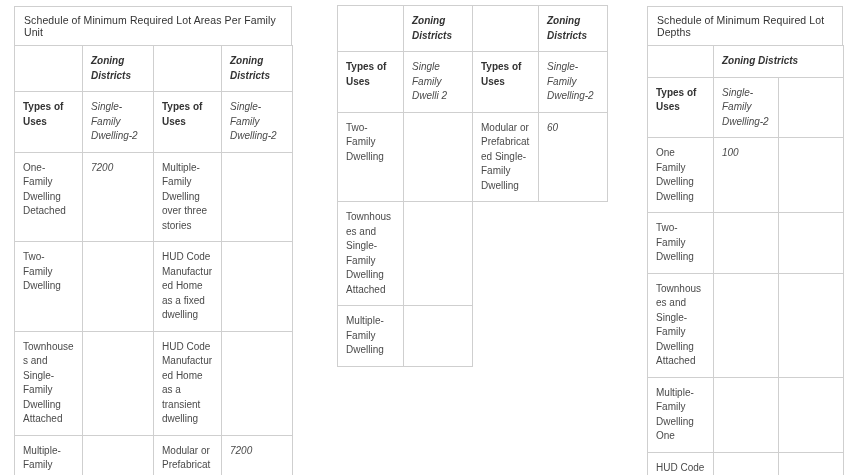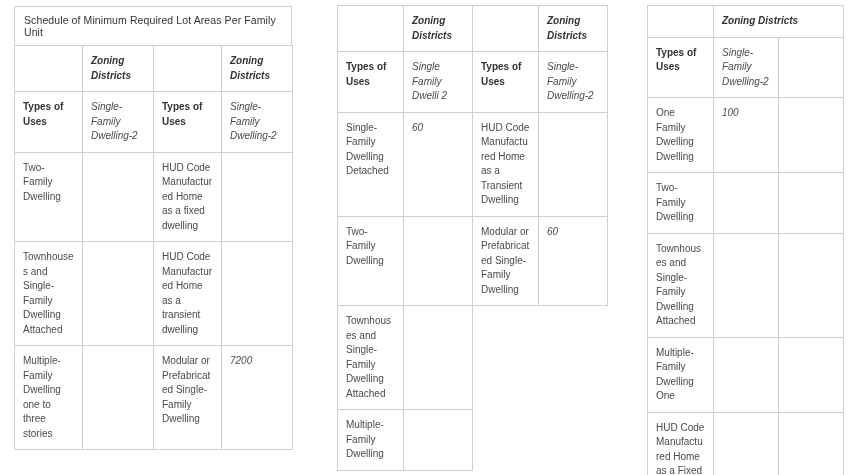--- a/index.html
+++ b/index.html
@@ -99,20 +99,26 @@
           <td class="blank"></td>
           <th class="hdr-zoning">Zoning Districts</th>
         </tr>
         <tr>
           <th>Types of Uses</th>
           <td class="val">Single-Family Dwelling-2</td>
           <th>Types of Uses</th>
           <td class="val">Single-Family Dwelling-2</td>
         </tr>
         <tr>
+          <td>One-Family Dwelling Detached</td>
+          <td class="val">7200</td>
+          <td>Multiple-Family Dwelling over three stories</td>
+          <td class="val"></td>
+        </tr>
+        <tr>
           <td>Two-Family Dwelling</td>
           <td class="val"></td>
           <td>HUD Code Manufactured Home as a fixed dwelling</td>
           <td class="val"></td>
         </tr>
         <tr>
           <td>Townhouses and Single-Family Dwelling Attached</td>
           <td class="val"></td>
           <td>HUD Code Manufactured Home as a transient dwelling</td>
           <td class="val"></td>
@@ -143,45 +149,40 @@
           <td class="blank"></td>
           <th class="hdr-zoning">Zoning Districts</th>
         </tr>
         <tr>
           <th>Types of Uses</th>
           <td class="val">Single Family Dwelli 2</td>
           <th>Types of Uses</th>
           <td class="val">Single-Family Dwelling-2</td>
         </tr>
         <tr>
-          <td>Single-Family Dwelling Detached</td>
-          <td class="val">60</td>
-          <td>HUD Code Manufactured Home as a Transient Dwelling</td>
-          <td class="val"></td>
-        </tr>
-        <tr>
           <td>Two-Family Dwelling</td>
           <td class="val"></td>
           <td>Modular or Prefabricated Single-Family Dwelling</td>
           <td class="val">60</td>
         </tr>
         <tr>
           <td>Townhouses and Single-Family Dwelling Attached</td>
           <td class="val"></td>
         </tr>
         <tr>
           <td>Multiple-Family Dwelling</td>
           <td class="val"></td>
         </tr>
 
       </tbody>
     </table>
   </div>
 
   <div class="panel" id="panel-depths">
+    <div class="caption">Schedule of Minimum Required Lot Depths</div>
     <table class="sched" id="tbl-depths">
       <colgroup>
           <col class="c1">
           <col class="c2">
           <col class="c3">
         </colgroup>
       <tbody>
         <tr>
           <td class="blank"></td>
           <th class="hdr-zoning" colspan="2">Zoning Districts</th>

